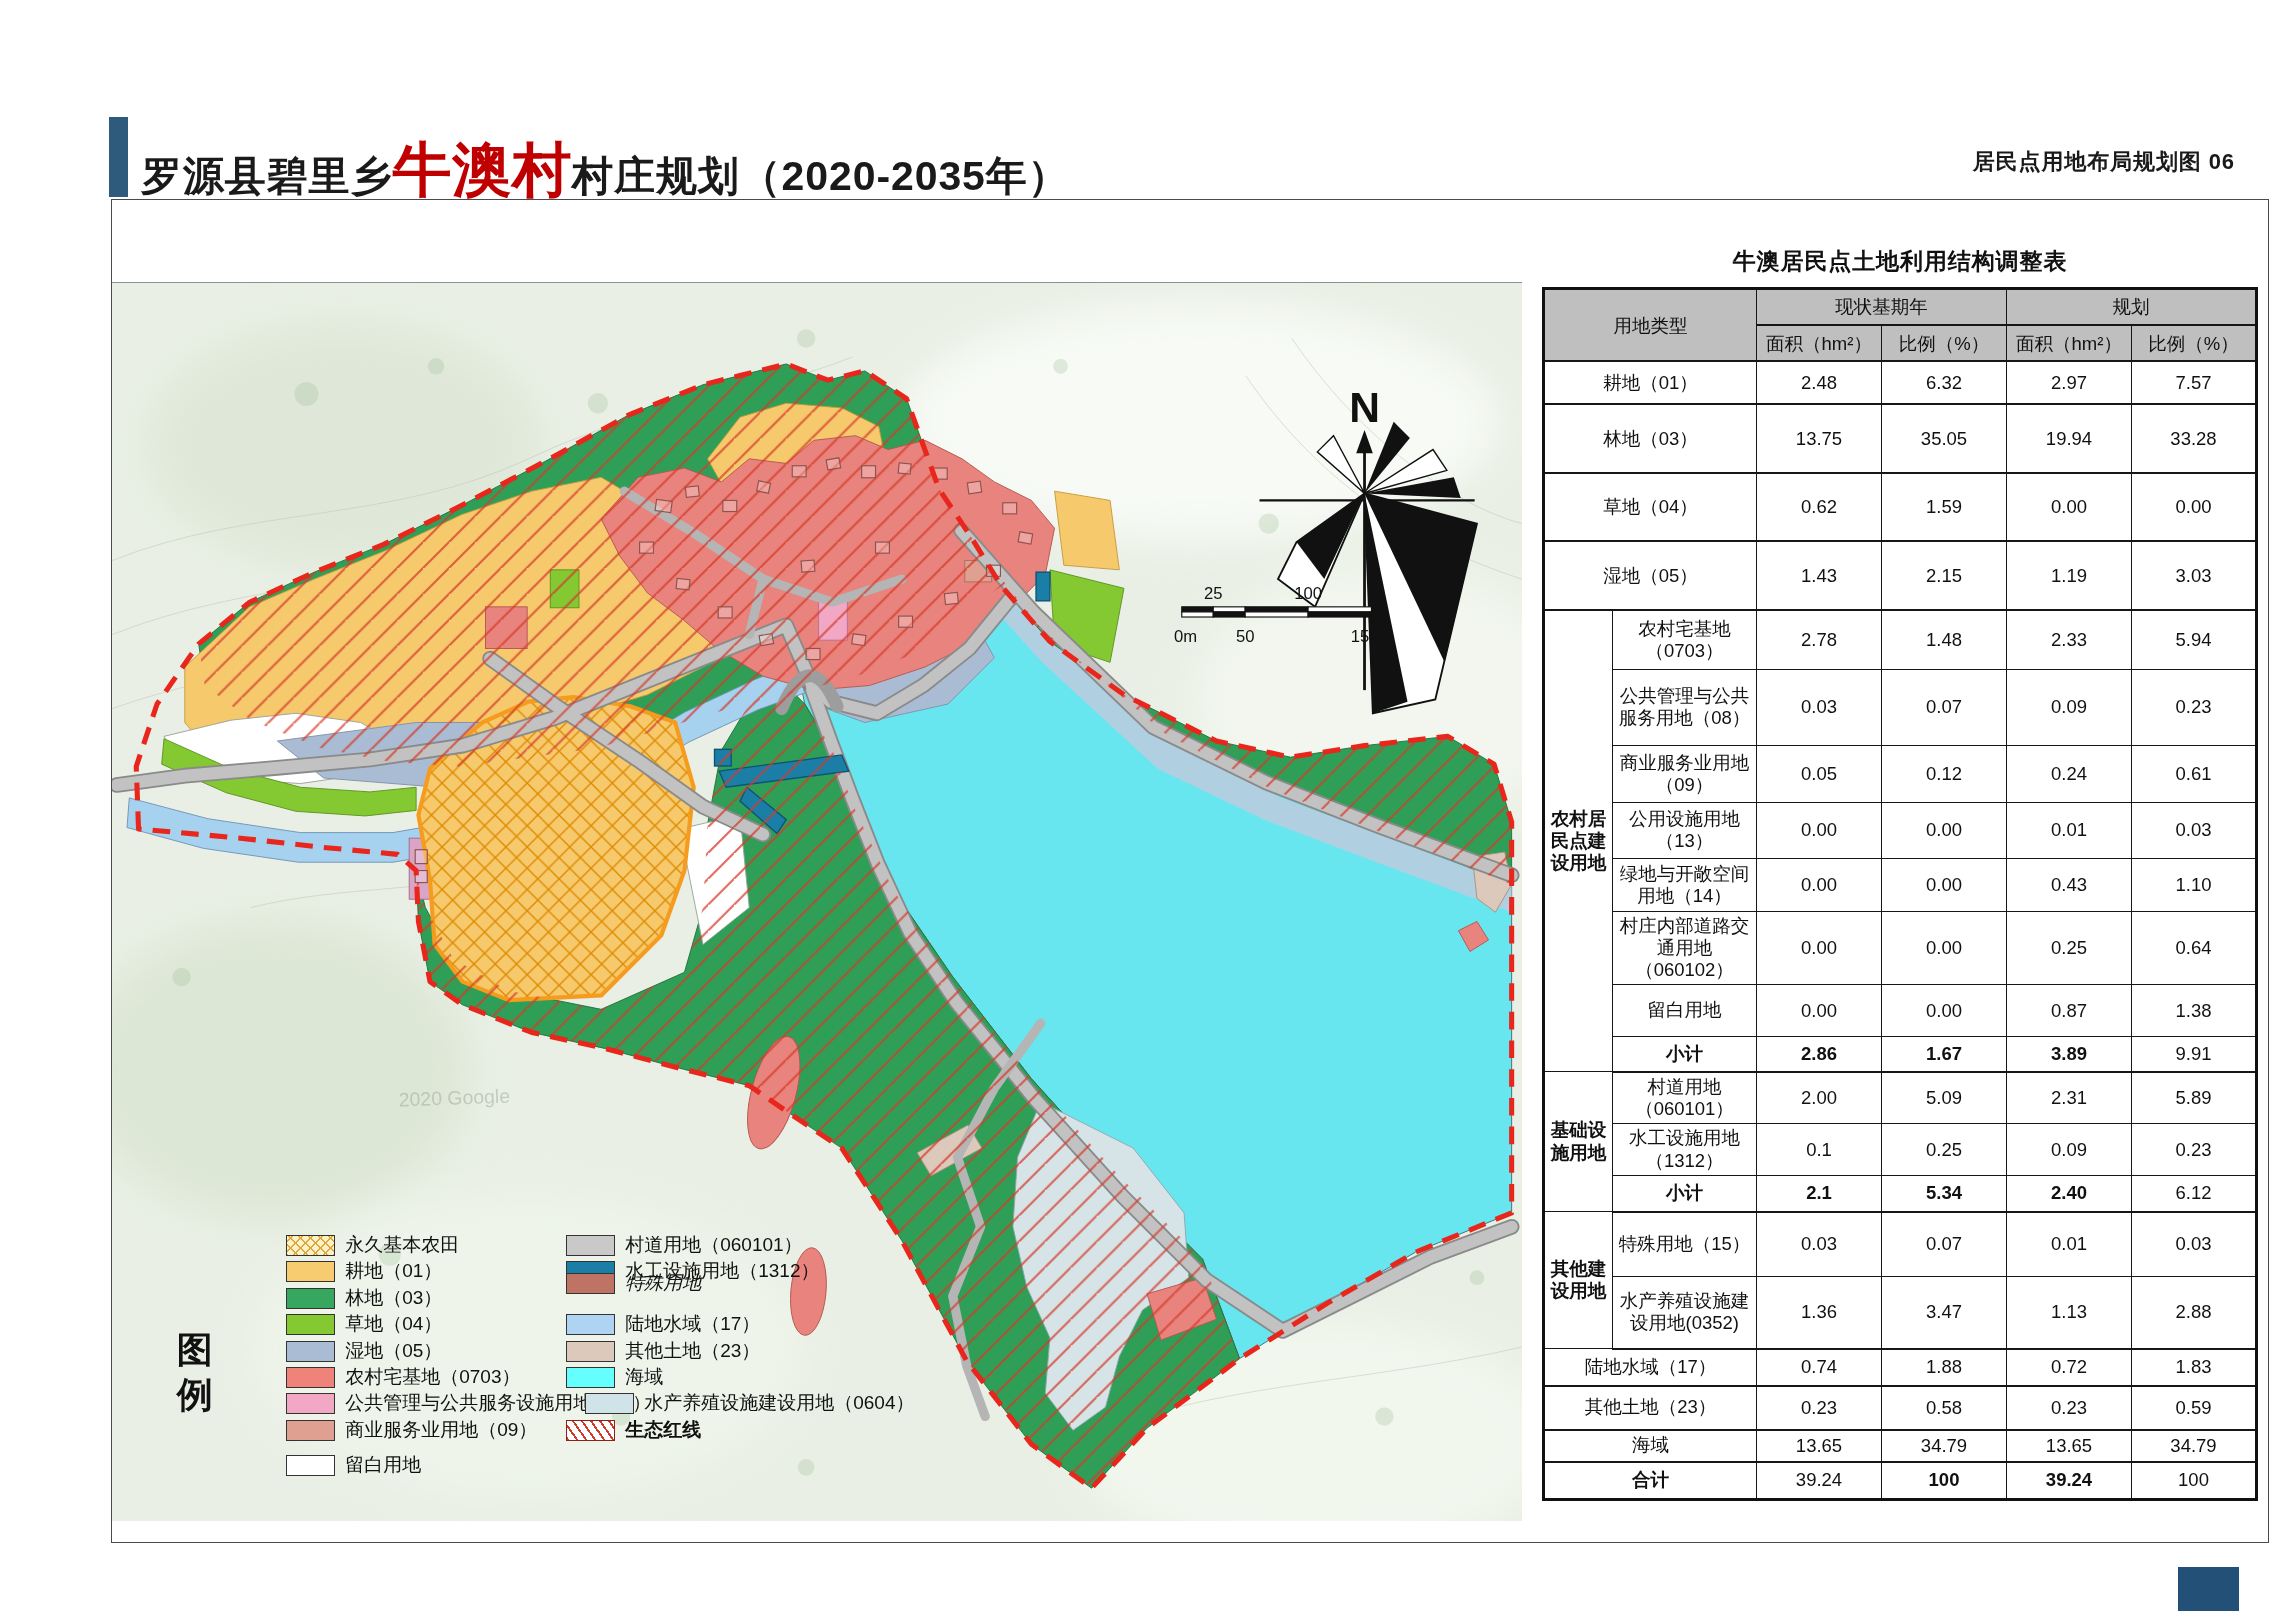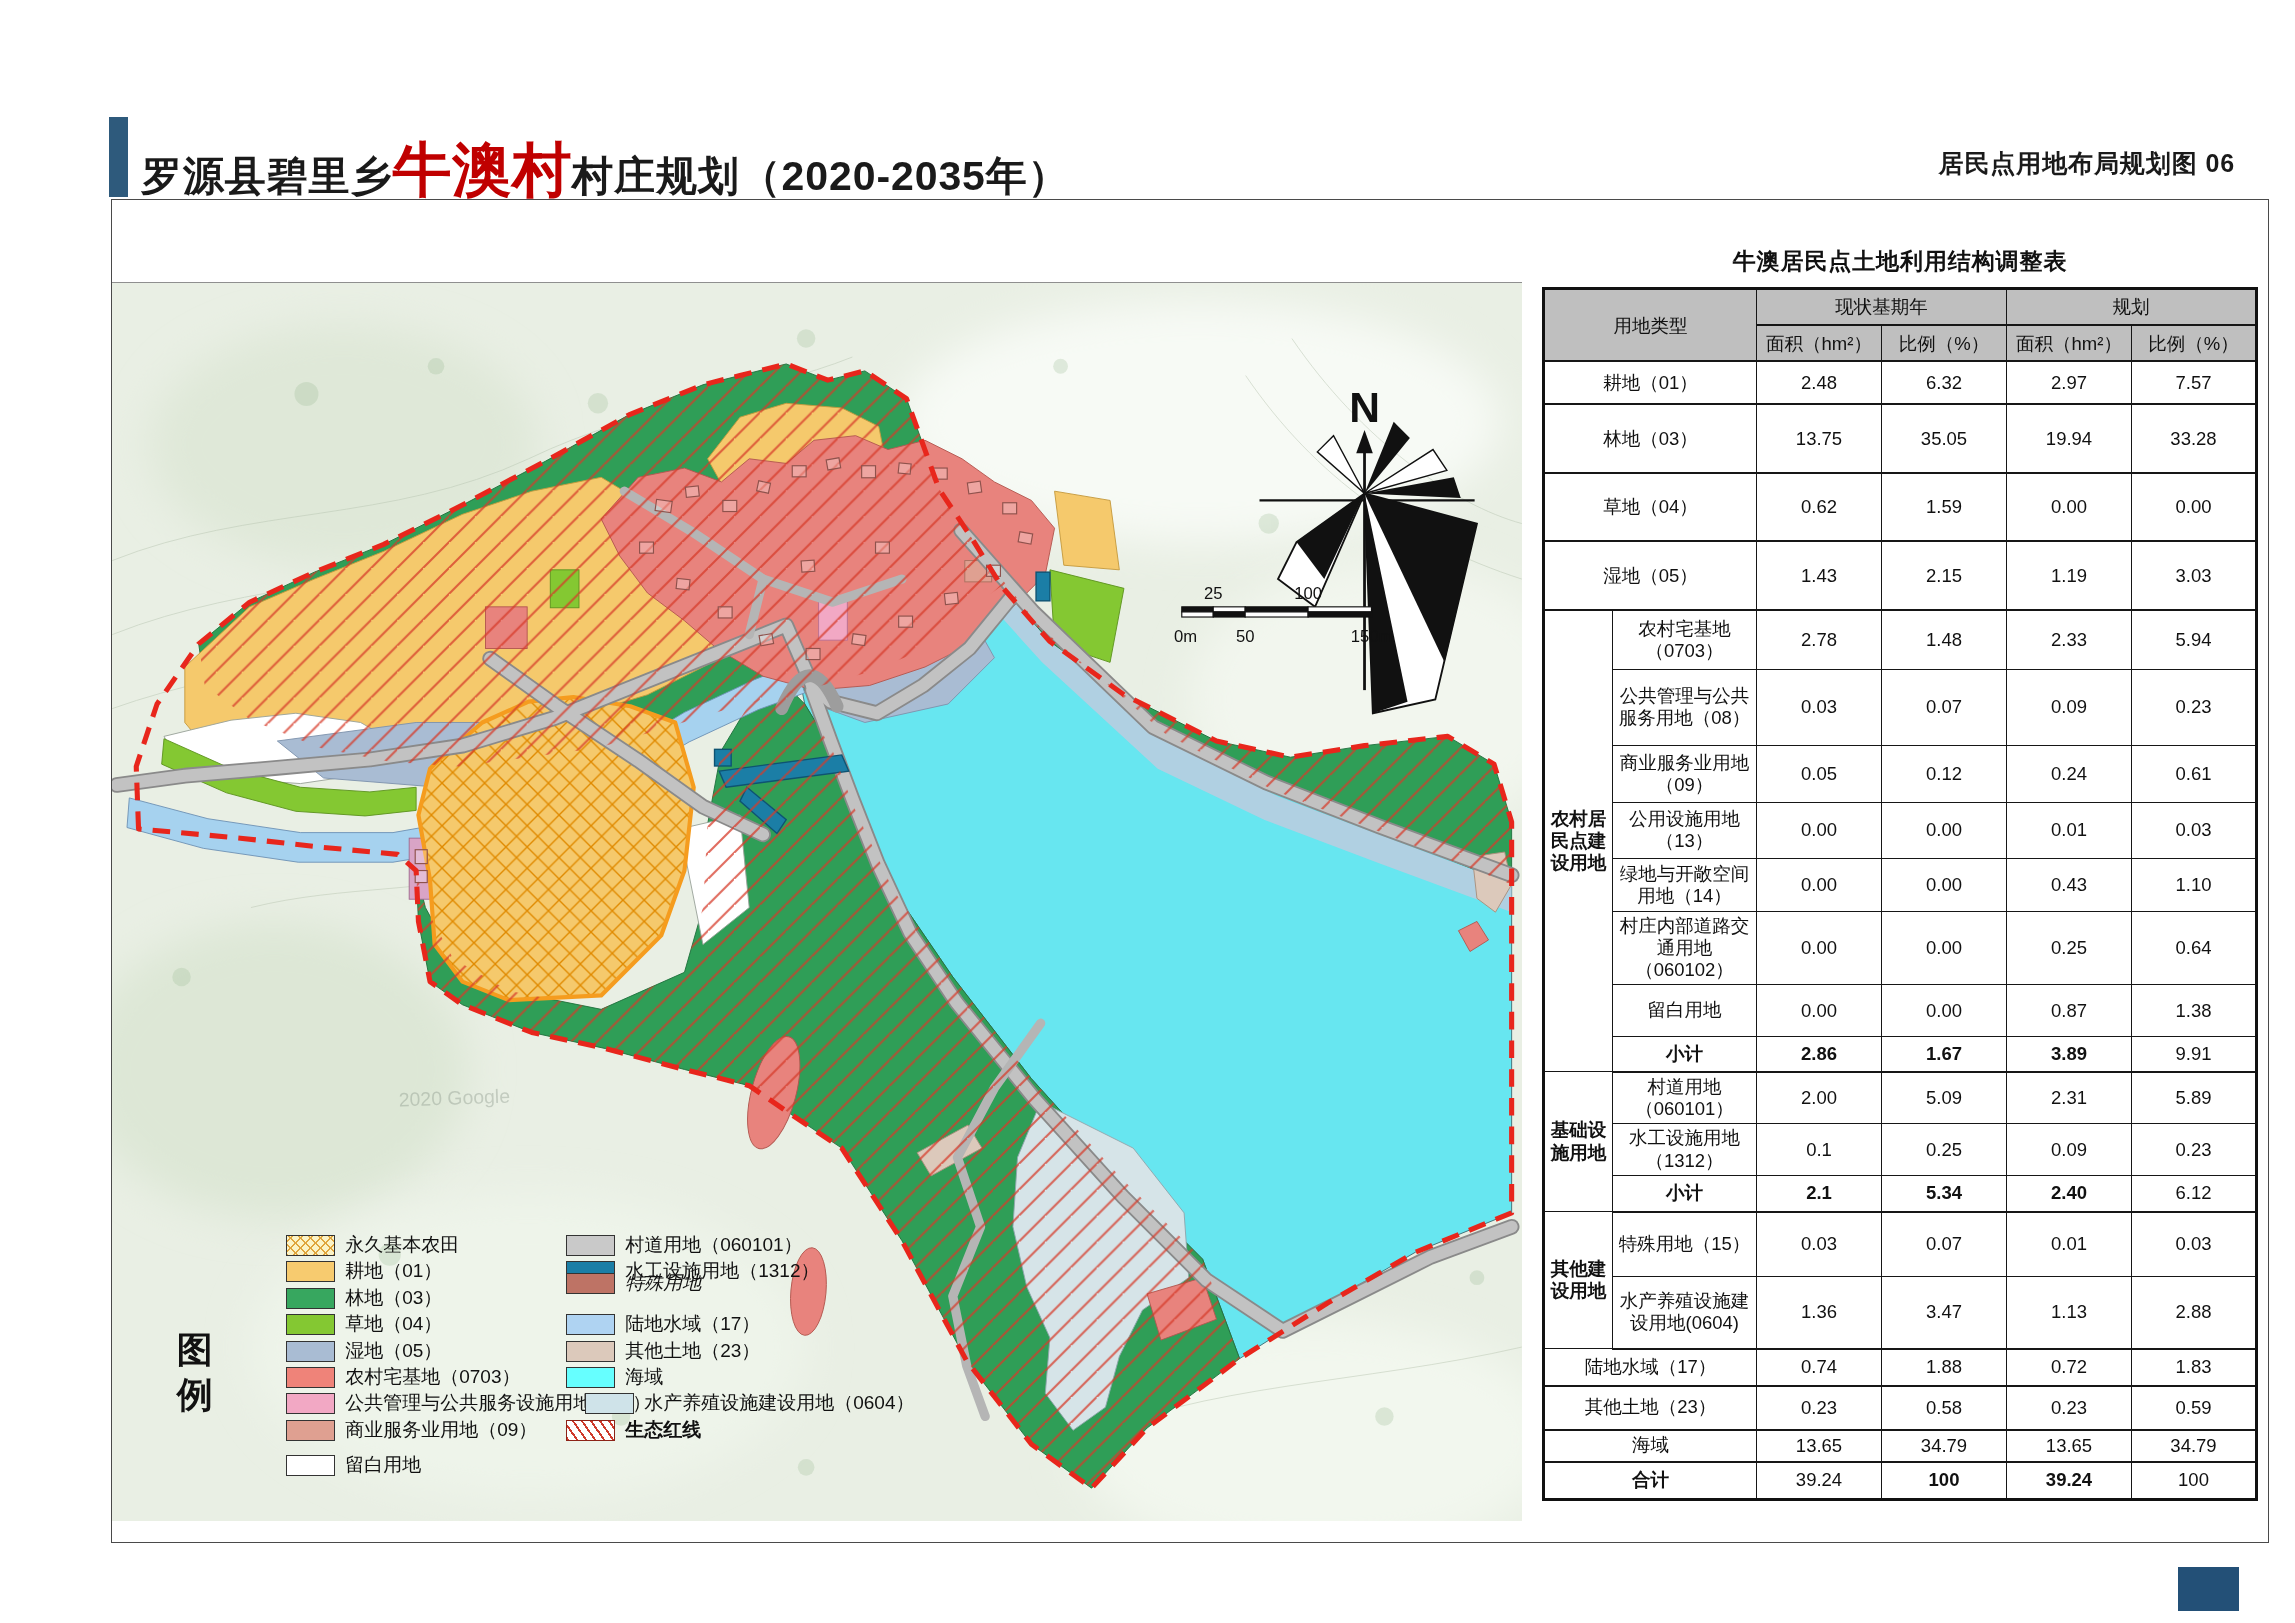--- a/index.html
+++ b/index.html
@@ -3,21 +3,21 @@
 <meta charset="utf-8">
 <style>
   html,body{margin:0;padding:0;background:#ffffff;}
   .page{position:relative;width:2295px;height:1624px;background:#ffffff;overflow:hidden;
         font-family:"Liberation Sans","DejaVu Sans",sans-serif;}
   
   .accent-bar{position:absolute;left:109px;top:117px;width:19.4px;height:80px;}
   .main-title{position:absolute;left:141px;top:111px;height:86px;display:flex;align-items:flex-end;white-space:nowrap;}
   .main-title .t-prefix,.main-title .t-suffix{font-size:41px;font-weight:bold;color:#1a1a1a;letter-spacing:0.9px;line-height:1;}
   .main-title .t-highlight{font-size:59px;font-weight:bold;line-height:.88;letter-spacing:0.9px;}
-  .doc-code{position:absolute;right:60px;top:147px;font-size:25px;font-weight:bold;color:#1a1a1a;letter-spacing:0.9px;}
+  .doc-code{position:absolute;right:60px;top:147px;font-size:22px;font-weight:bold;color:#1a1a1a;letter-spacing:0.9px;}
   
   .frame{position:absolute;left:111px;top:199px;width:2156px;height:1342px;border:1.4px solid #4a4a4a;background:#ffffff;}
   .map-area{position:absolute;left:0;top:82px;width:1410px;height:1238px;background:#e9efe4;border-top:1.4px solid #8f8f8f;overflow:hidden;}
   .map-area svg{position:absolute;left:0;top:0;}
   
   .legend{position:absolute;left:56px;top:951px;width:879px;}
   .legend-title{position:absolute;left:8.3px;top:93px;width:37px;font-size:36px;font-weight:bold;color:#111;line-height:1.25;text-align:center;}
   .legend-col{position:absolute;top:0;}
   .legend-col.lc-left{left:118px;}
   .legend-col.lc-right{left:398px;}
@@ -490,21 +490,21 @@
             </tr>
             <tr style="height: 65px;">
               <td class="gcell b" rowspan="2">其他建设用地</td>
               <td class="lcell">特殊用地（15）</td>
               <td class="ncell">0.03</td>
               <td class="ncell">0.07</td>
               <td class="ncell">0.01</td>
               <td class="ncell">0.03</td>
             </tr>
             <tr class="tb" style="height: 72px;">
-              <td class="lcell">水产养殖设施建设用地(0604)</td>
+              <td class="lcell">水产养殖设施建设用地(0352)</td>
               <td class="ncell">1.36</td>
               <td class="ncell">3.47</td>
               <td class="ncell">1.13</td>
               <td class="ncell">2.88</td>
             </tr>
             <tr class="tb" style="height: 37px;">
               <td class="lcell" colspan="2">陆地水域（17）</td>
               <td class="ncell">0.74</td>
               <td class="ncell">1.88</td>
               <td class="ncell">0.72</td>

